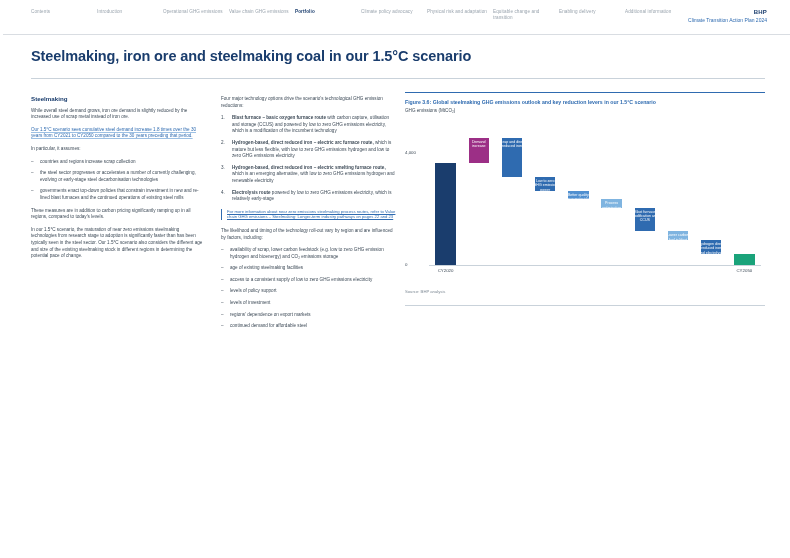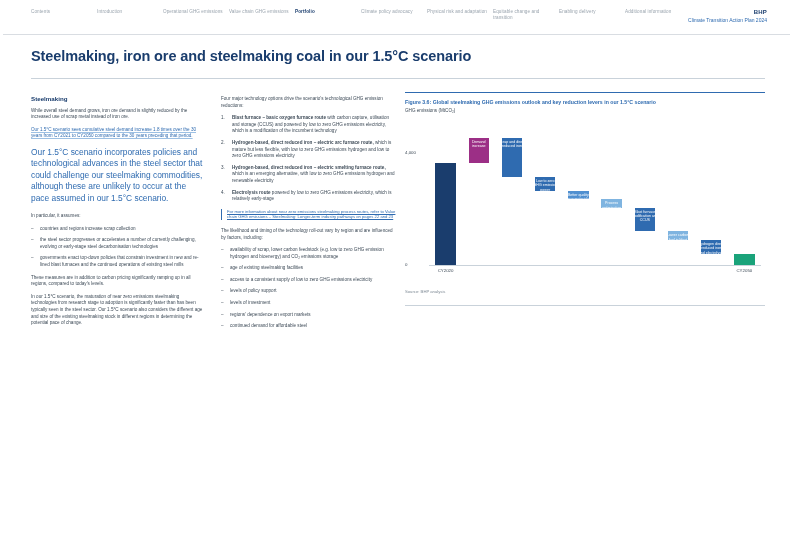--- a/index.html
+++ b/index.html
@@ -241,21 +241,20 @@
     </div>
   </div>
 
   <div class="page-title">Steelmaking, iron ore and steelmaking coal in our 1.5°C scenario</div>
   <div class="title-rule"></div>
 
   <div class="col col1">
     <div class="col-head">Steelmaking</div>
     <p>While overall steel demand grows, iron ore demand is slightly reduced by the increased use of scrap metal instead of iron ore.</p>
     <p class="hl-blue">Our 1.5°C scenario sees cumulative steel demand increase 1.8 times over the 30 years from CY2021 to CY2050 compared to the 30 years preceding that period.</p>
-    <div class="pull-quote">Our 1.5°C scenario incorporates policies and technological advances in the steel sector that could challenge our steelmaking commodities, although these are unlikely to occur at the pace assumed in our 1.5°C scenario.</div>
     <p>In particular, it assumes:</p>
     <ul class="dash">
       <li>countries and regions increase scrap collection</li>
       <li>the steel sector progresses or accelerates a number of currently challenging, evolving or early-stage steel decarbonisation technologies</li>
       <li>governments enact top-down policies that constrain investment in new and re-lined blast furnaces and the continued operations of existing steel mills</li>
     </ul>
     <p>These measures are in addition to carbon pricing significantly ramping up in all regions, compared to today’s levels.</p>
     <p>In our 1.5°C scenario, the maturation of near zero emissions steelmaking technologies from research stage to adoption is significantly faster than has been typically seen in the steel sector. Our 1.5°C scenario also considers the different age and size of the existing steelmaking stock in different regions in determining the potential pace of change.</p>
   </div>
 

